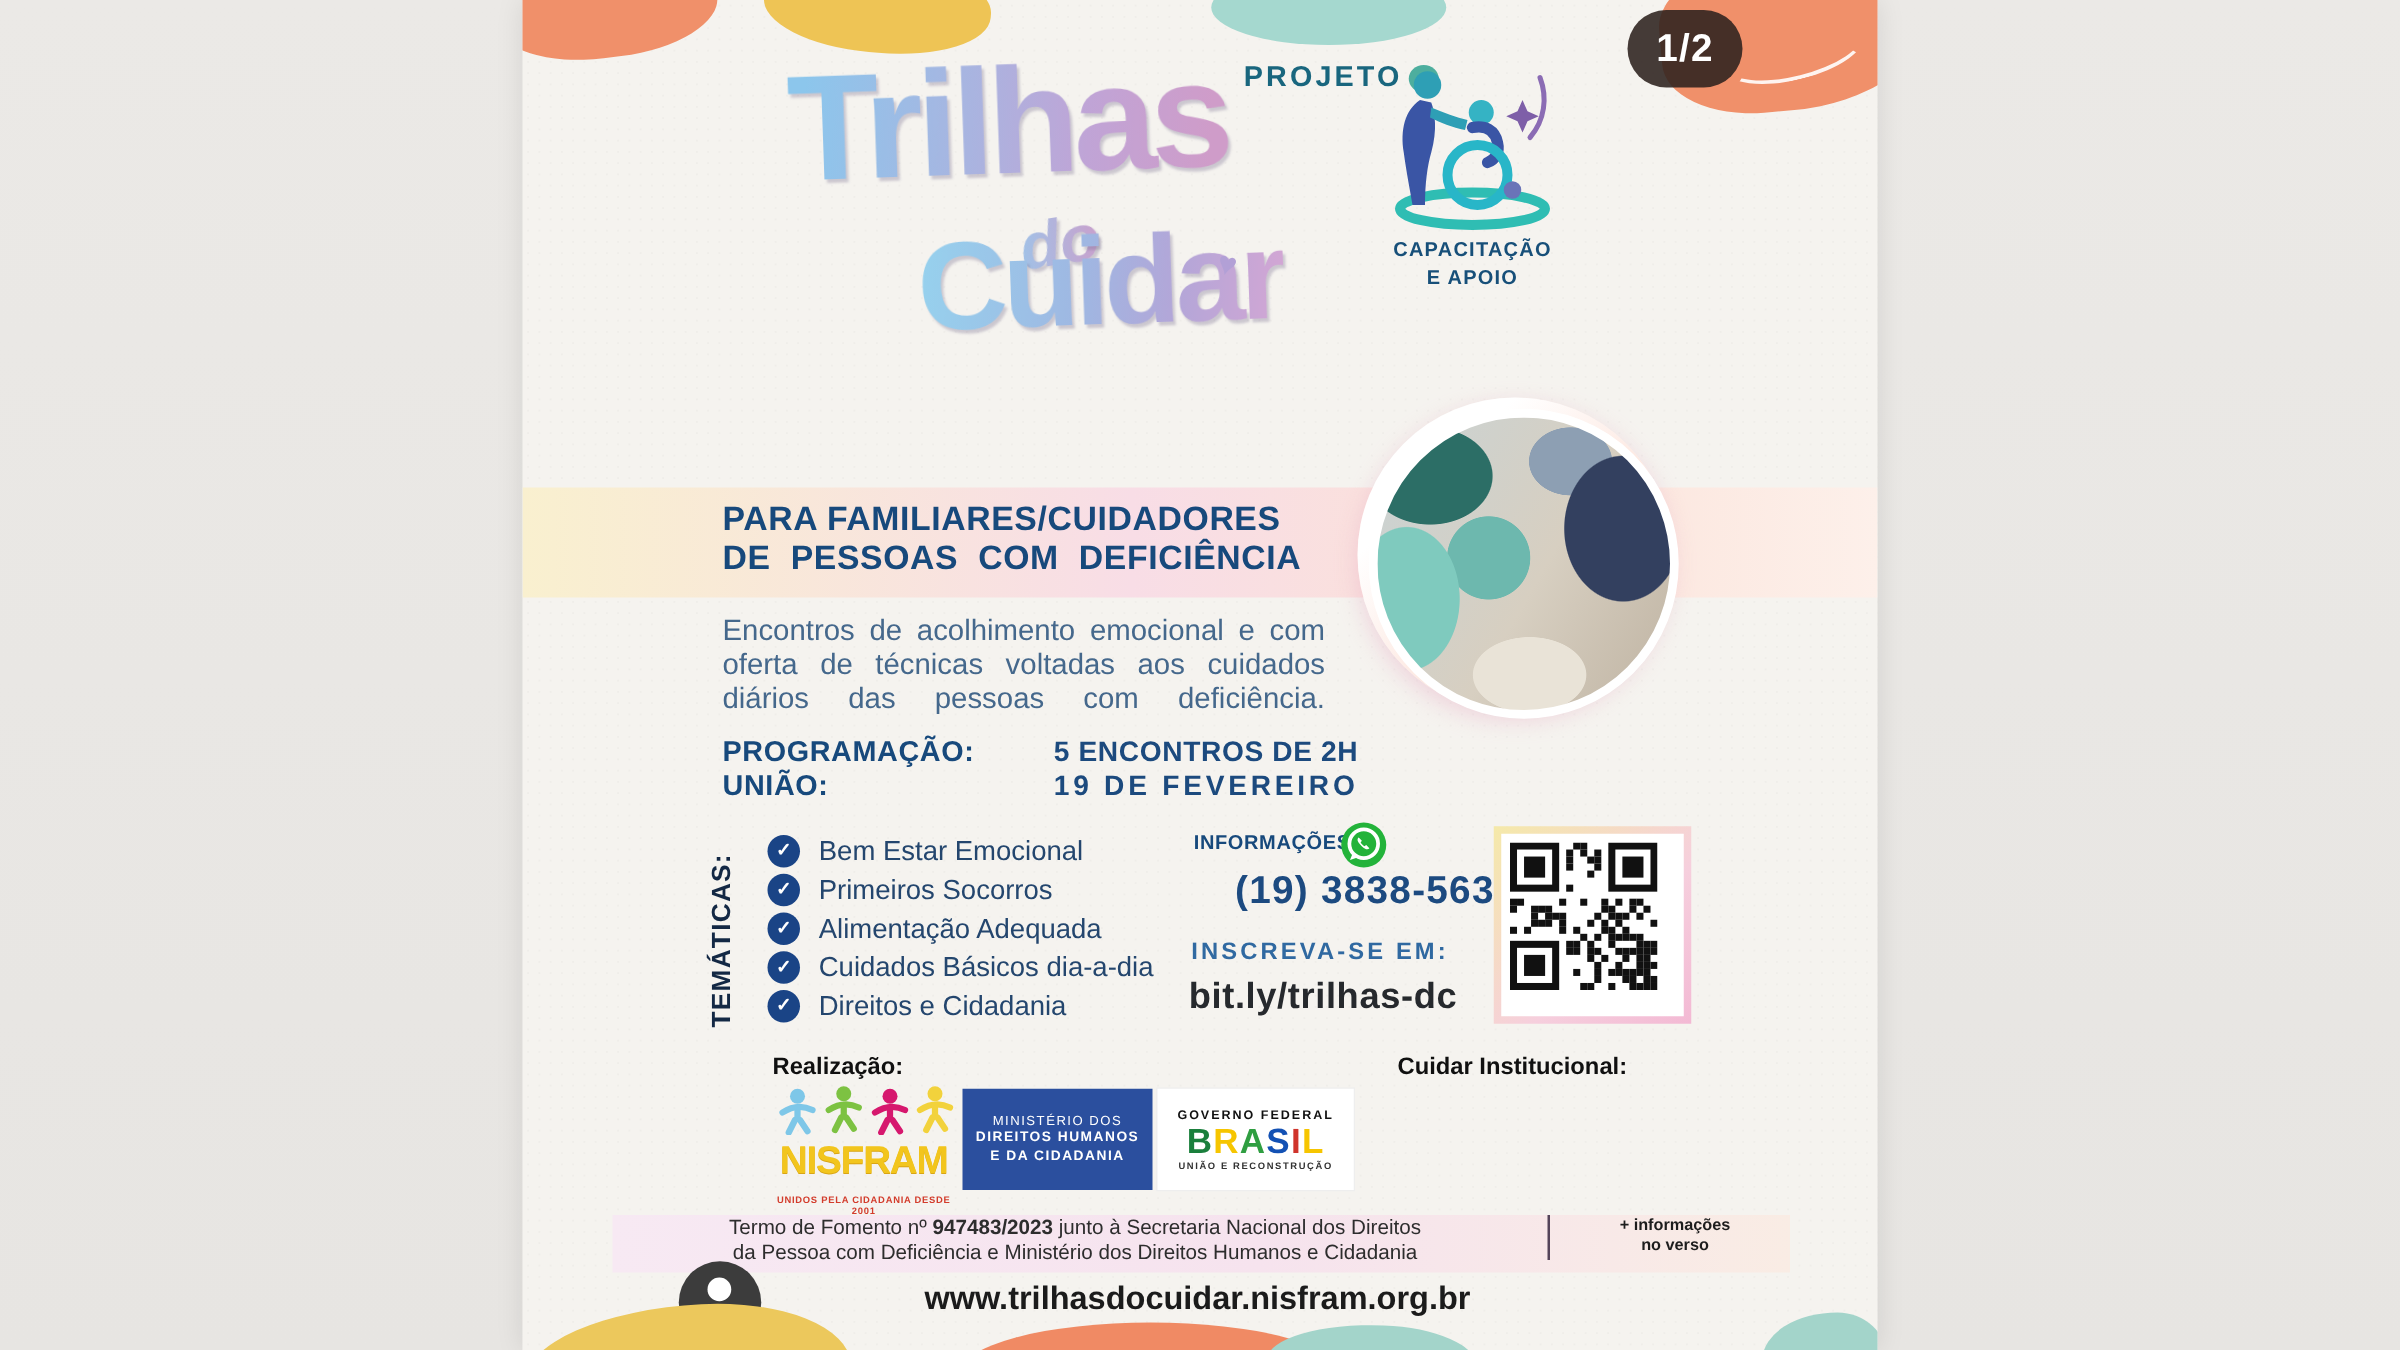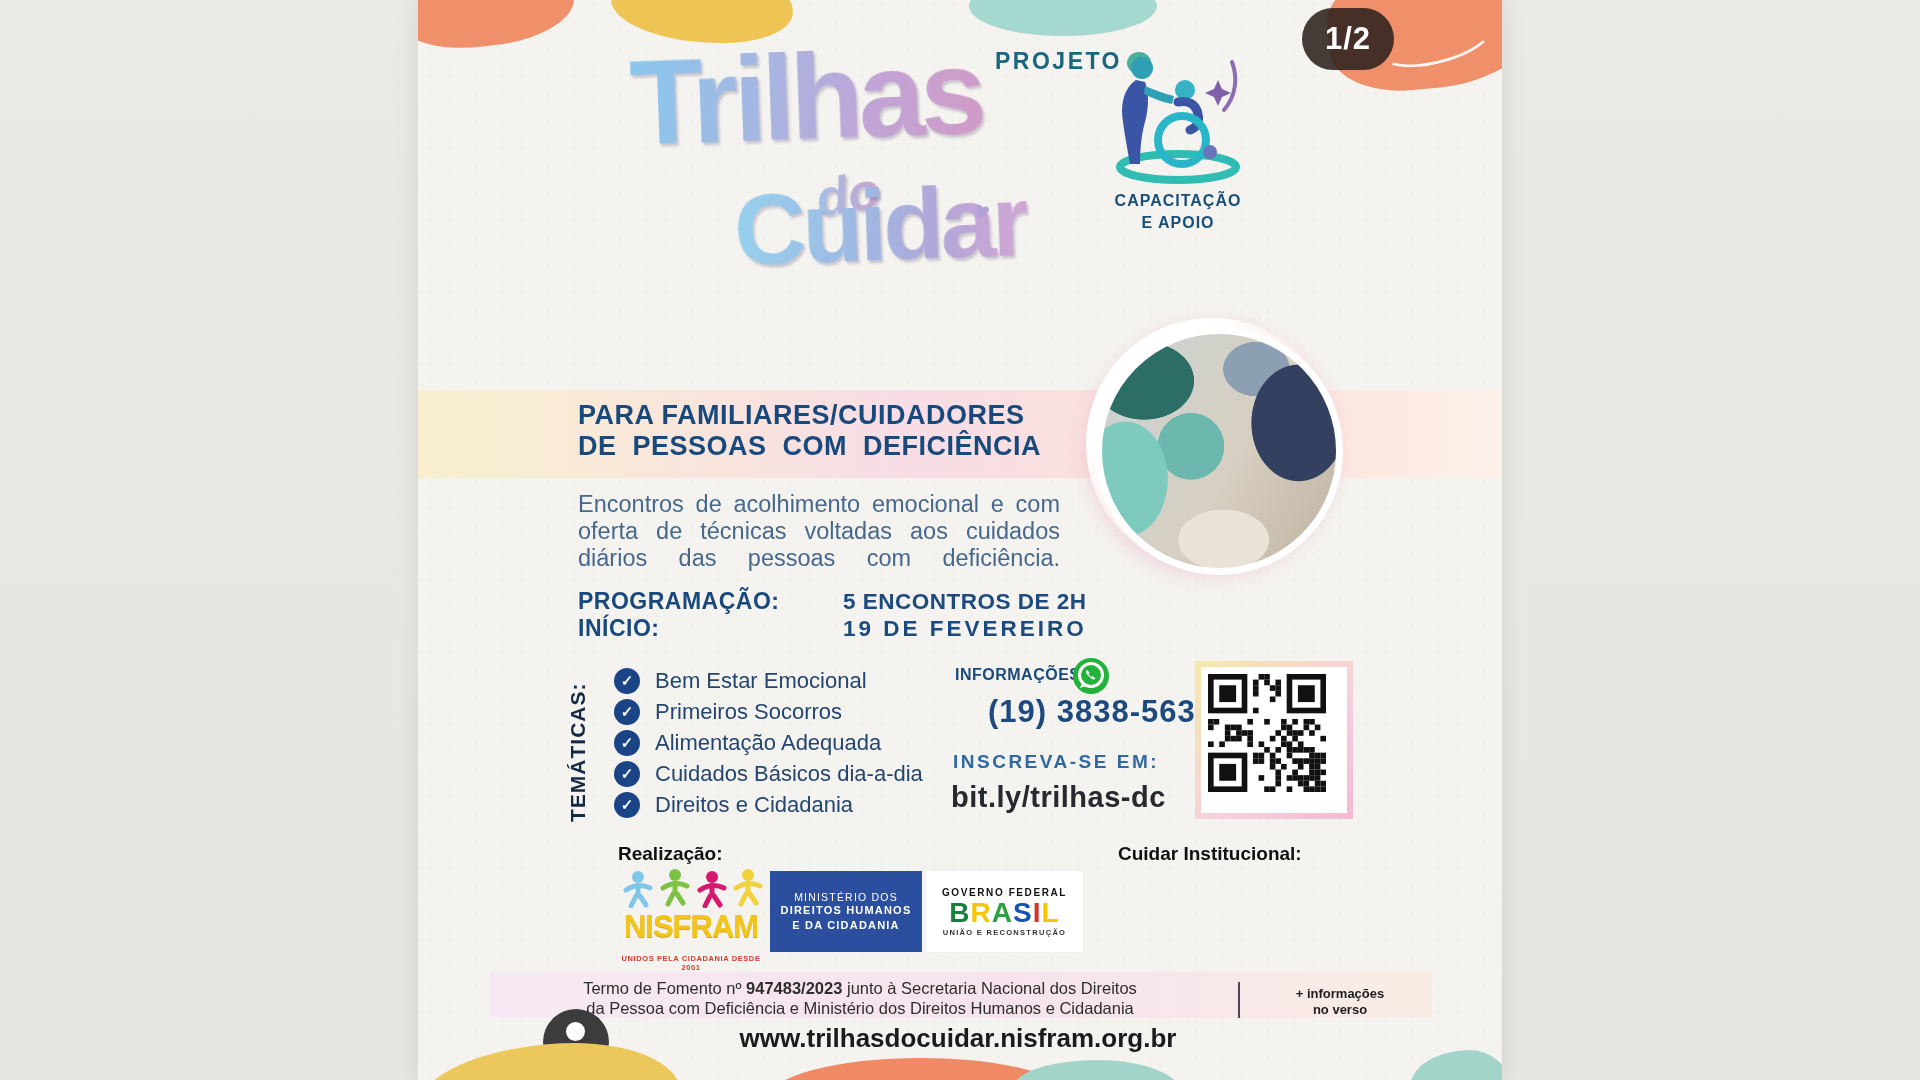--- a/index.html
+++ b/index.html
@@ -104,21 +104,21 @@
   .govbox .g3{font-size:7.5px;color:#333;letter-spacing:1.3px;font-weight:bold;}
   .sumare{left:700px;top:882px;display:flex;align-items:center;}
   .sumare .stext{margin-left:8px;}
   .sumare .s1{font-size:9px;font-weight:bold;color:#3f9c35;letter-spacing:.4px;}
   .sumare .sname{font-size:34px;font-weight:bold;color:#1e5c31;letter-spacing:-1px;line-height:32px;}
   .sumare .bars{display:flex;align-items:center;margin-top:2px;}
   .bar-g{width:78px;height:9px;background:#1e5c31;margin-right:4px;}
   .bar-y{width:50px;height:9px;background:#f5c51e;margin-right:6px;}
   .sumare .s3{font-size:11px;font-weight:bold;color:#1e5c31;}
   
-  .termo-band{left:72px;top:972px;width:942px;height:46px;display:flex;align-items:flex-end;
+  .termo-band{left:72px;top:972px;width:942px;height:46px;display:flex;align-items:flex-start;
     background:linear-gradient(90deg,#f7e9f3 0%,#f6e3ee 55%,#f9ece4 100%);}
   .termo-text{width:740px;text-align:center;font-size:16.5px;color:#2d2d2d;line-height:20px;}
   .termo-div{width:2px;height:36px;background:#54445a;margin:0 8px;}
   .more-info{flex:1;text-align:center;font-size:13px;font-weight:bold;color:#1d1d1d;line-height:16px;}
   .avatar{left:125px;top:1009px;width:66px;height:66px;border-radius:50%;background:#3c3c3c;cursor:pointer;}
   .avatar .head{position:absolute;left:23px;top:13px;width:19px;height:19px;border-radius:50%;background:#fff;}
   .avatar .body{position:absolute;left:16px;top:35px;width:34px;height:20px;border-radius:10px 10px 4px 4px;background:#fff;}
   .site{left:150px;top:1023px;width:780px;text-align:center;font-size:26px;font-weight:bold;color:#1b1b1b;}
   b{font-weight:bold;}
 </style>
@@ -166,21 +166,21 @@
     <div class="abs aud1">PARA FAMILIARES/CUIDADORES</div>
 
     <div class="abs photo-ring">
       <div class="photo"></div>
     </div>
 
     <div class="abs desc">Encontros de acolhimento emocional e com oferta de técnicas voltadas aos cuidados diários das pessoas com deficiência.</div>
 
     <div class="abs sch-label sch-l1">PROGRAMAÇÃO:</div>
     <div class="abs sch-val sch-v1">5 ENCONTROS DE 2H</div>
-    <div class="abs sch-label sch-l2">INÍCIO:</div>
+    <div class="abs sch-label sch-l2">UNIÃO:</div>
     <div class="abs sch-val sch-v2">19 DE FEVEREIRO</div>
 
     <div class="abs tem-label">TEMÁTICAS:</div>
     <div class="abs topics">
       <div class="topic">
         <span class="chk">✓</span>
         <span class="lbl">Bem Estar Emocional</span>
       </div>
       <div class="topic">
         <span class="chk">✓</span>

